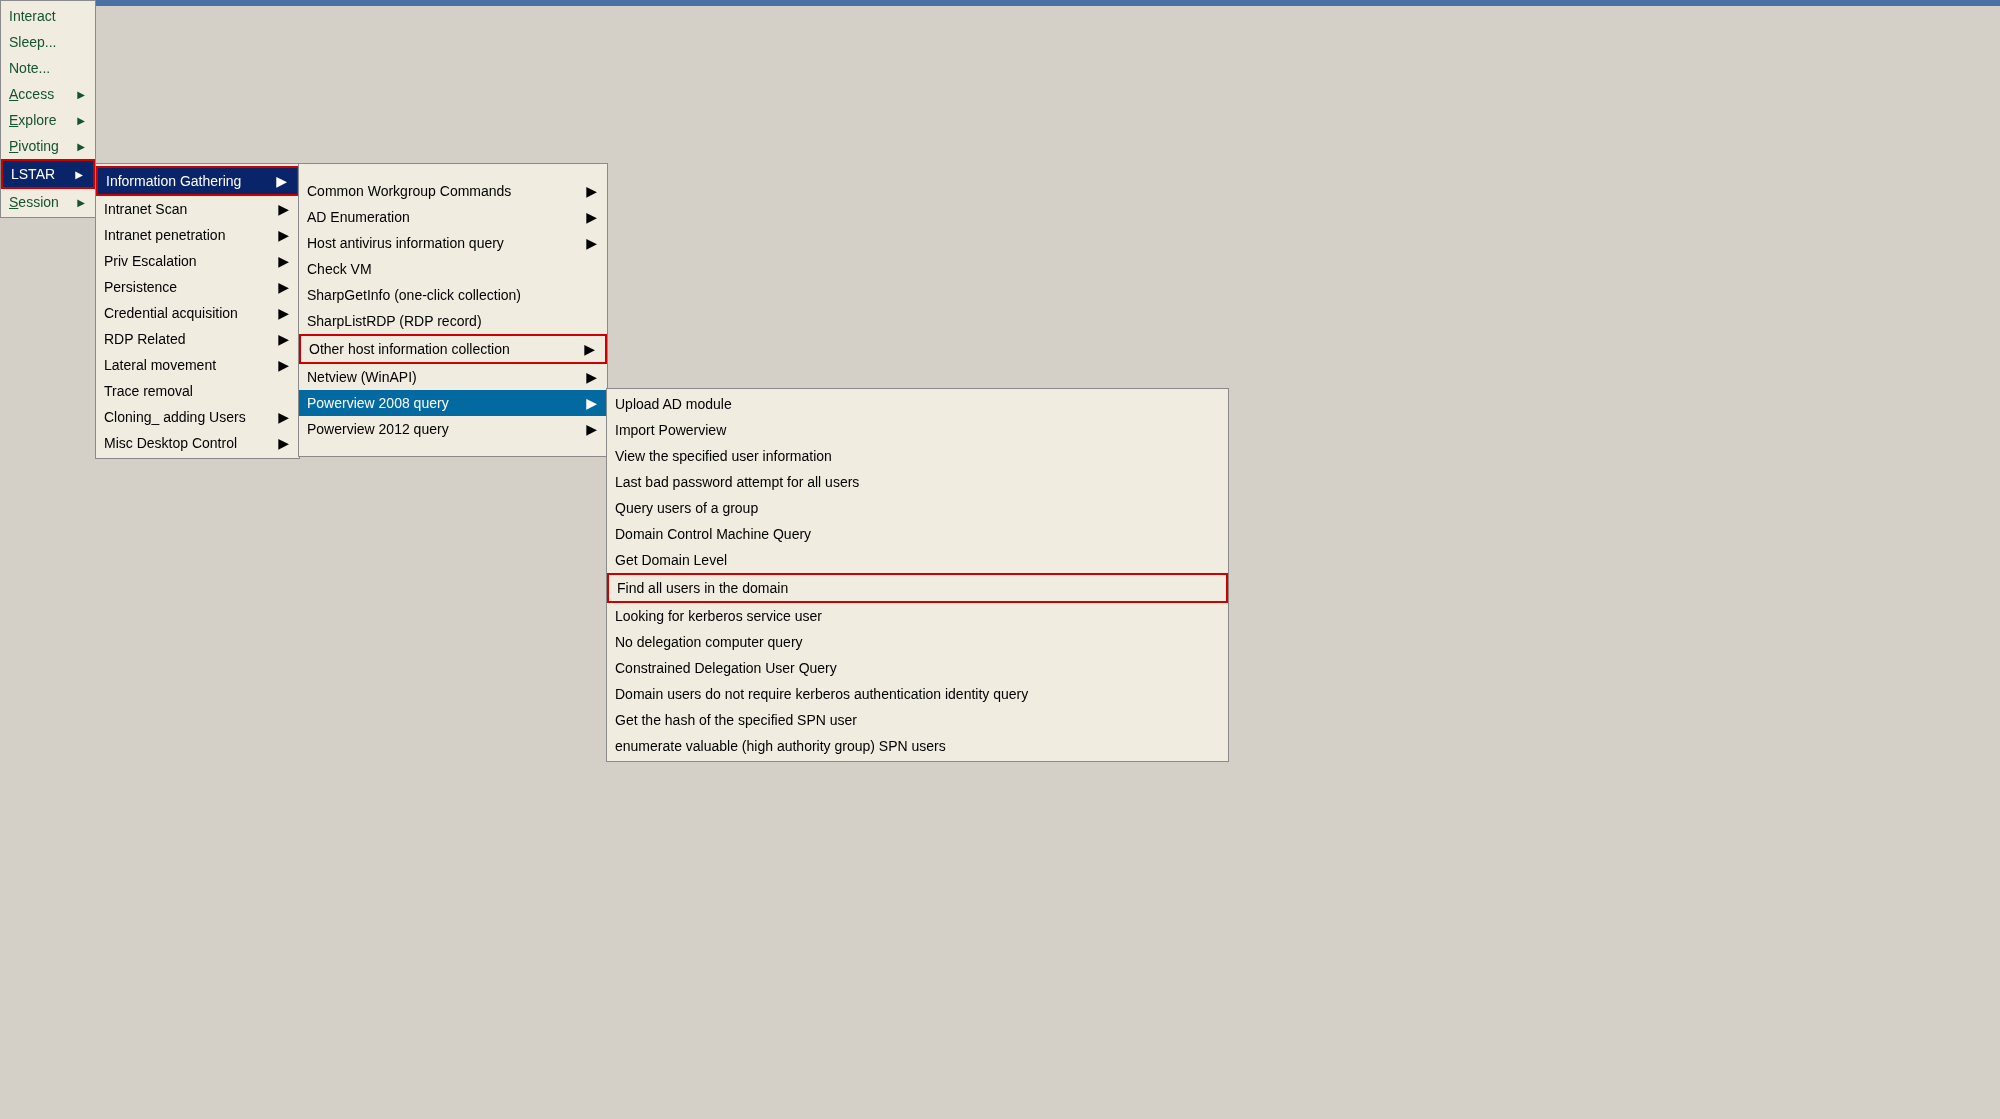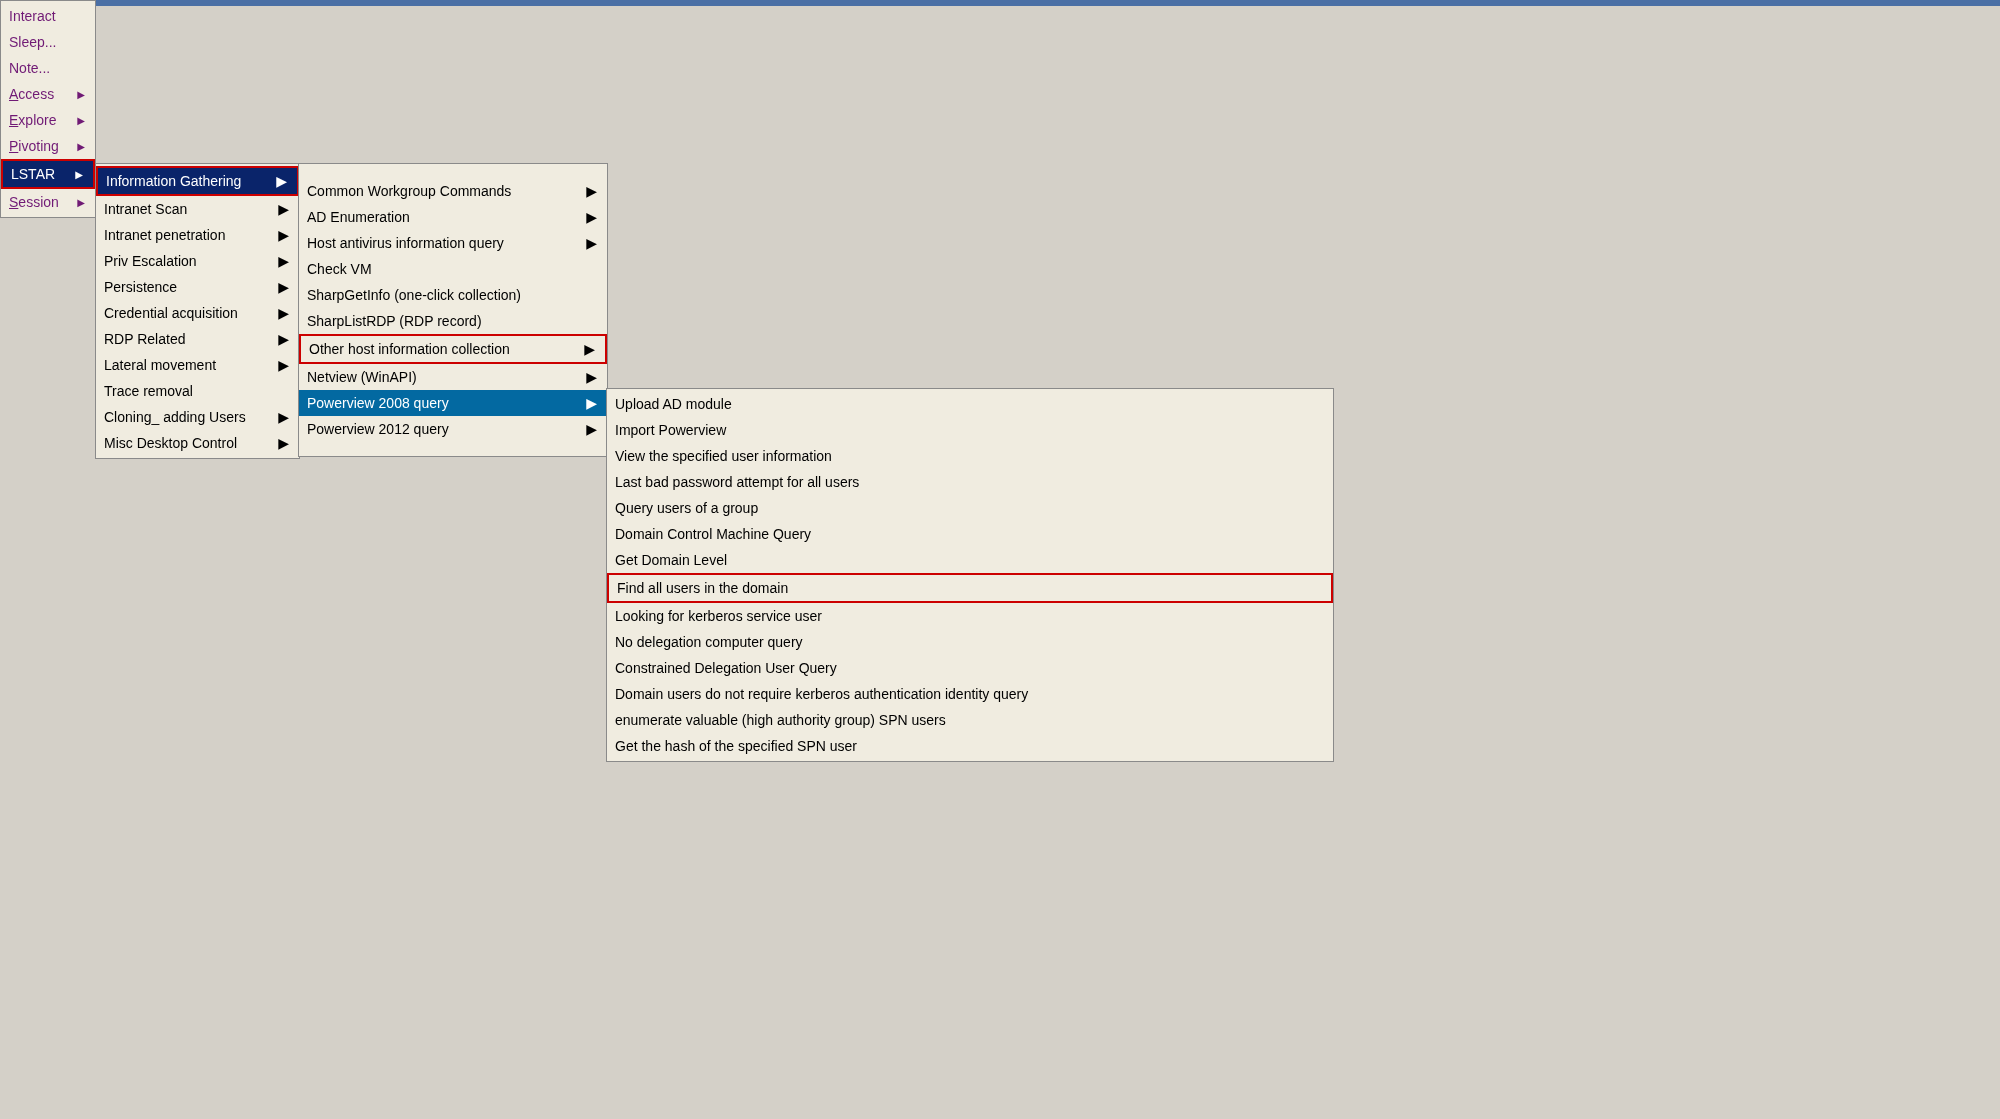--- a/index.html
+++ b/index.html
@@ -32,21 +32,21 @@
       z-index: 100;
     }
 
     .menu-item {
       padding: 5px 10px 5px 8px;
       cursor: pointer;
       display: flex;
       align-items: center;
       justify-content: space-between;
       white-space: nowrap;
-      color: #701a75;
+      color: #14532d;
       user-select: none;
     }
 
     .menu-item.highlighted {
       background: #0a246a;
       color: #fff;
       border: 2px solid #cc0000;
     }
 
     .menu-item .arrow {
@@ -107,21 +107,21 @@
     .submenu-l3-item:hover, .submenu-l3-item.active {
       background: #0a246a;
       color: #fff;
     }
 
     
     .submenu-l4 {
       position: absolute;
       top: 388px;
       left: 606px;
-      width: 728px;
+      width: 623px;
       background: #f0ece0;
       border: 1px solid #8a8a8a;
       padding: 2px 0;
       z-index: 103;
     }
 
     .submenu-l4-item {
       padding: 5px 10px 5px 8px;
       cursor: pointer;
       display: flex;
@@ -292,18 +292,18 @@
   <div class="submenu-l4-item">
     <span>No delegation computer query</span>
   </div>
   <div class="submenu-l4-item">
     <span>Constrained Delegation User Query</span>
   </div>
   <div class="submenu-l4-item">
     <span>Domain users do not require kerberos authentication identity query</span>
   </div>
   <div class="submenu-l4-item">
+    <span>Get the hash of the specified SPN user</span>
+  </div>
+  <div class="submenu-l4-item">
     <span>enumerate valuable (high authority group) SPN users</span>
   </div>
-  <div class="submenu-l4-item">
-    <span>Get the hash of the specified SPN user</span>
-  </div>
 </div>
 
 </body></html>

